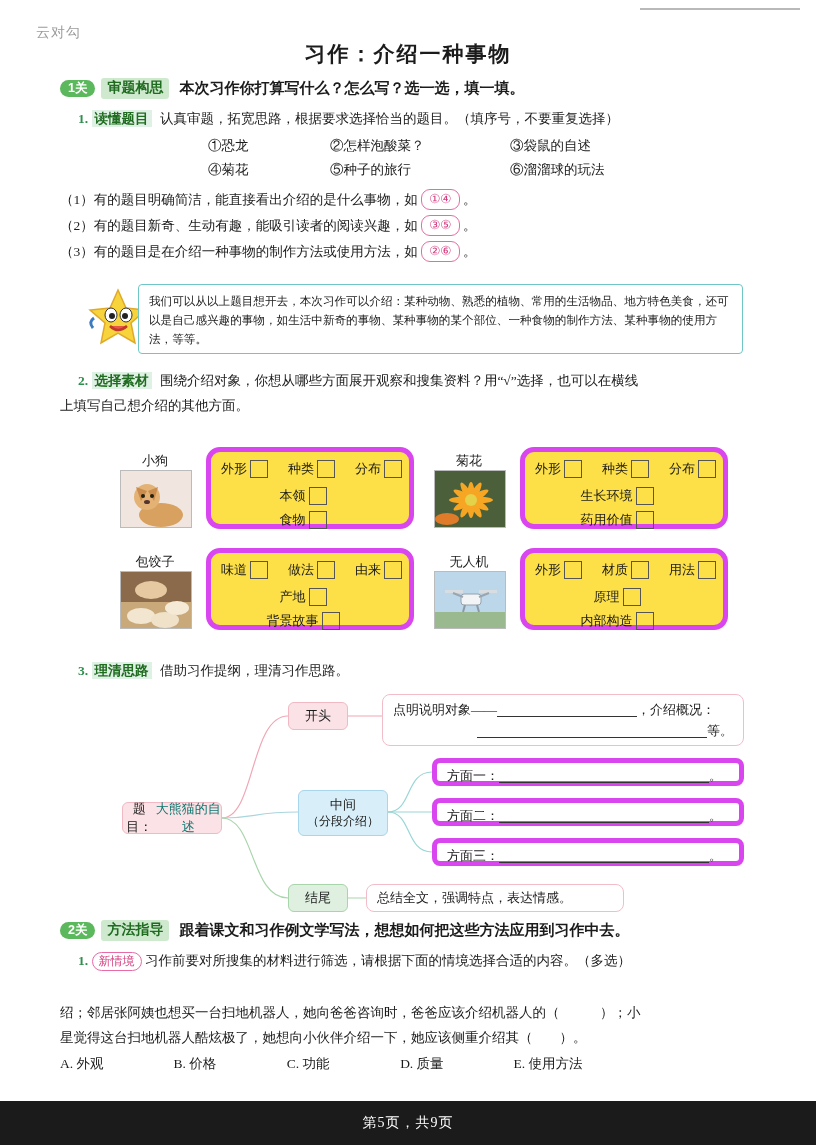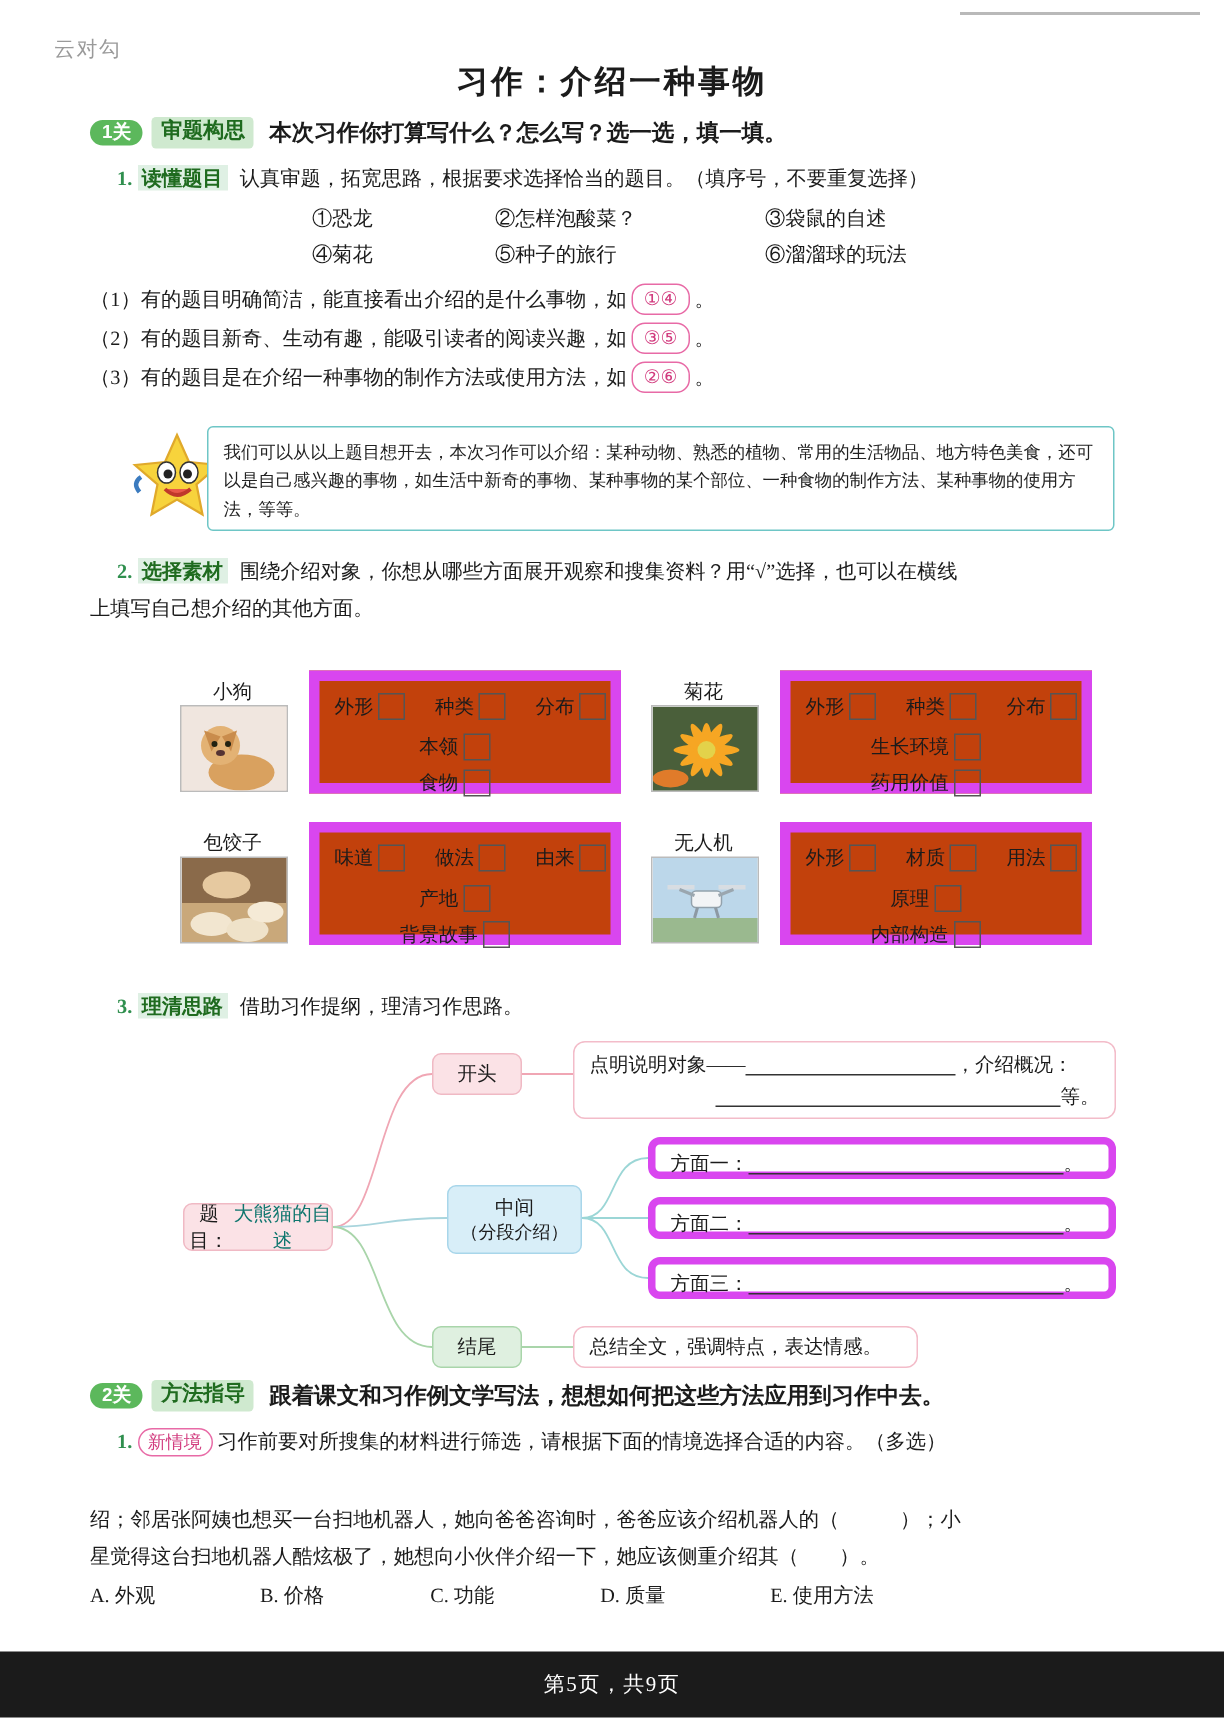--- a/index.html
+++ b/index.html
@@ -53,21 +53,21 @@
   }
   .star{
     position:absolute;left:88px;top:288px;width:60px;height:62px;
   }
   
   .thumb{
     position:absolute;border:1px solid #bbb;box-sizing:border-box;overflow:hidden;
   }
   .thumb-label{position:absolute;font-size:13px;text-align:center;}
   .optbox{
-    position:absolute;border:7px solid #d946ef;border-radius:0;background:#c2410c;
+    position:absolute;border:5px solid #d946ef;border-radius:14px;background:#fde047;
     box-sizing:border-box;padding:8px 10px;font-size:13px;
   }
   .optrow{display:flex;align-items:center;gap:6px;margin-bottom:9px;white-space:nowrap;}
   .optrow:last-child{margin-bottom:0;flex-direction:column;}
   .opt{display:inline-flex;align-items:center;gap:3px;margin-right:14px;}
   .sqr{display:inline-block;width:16px;height:16px;border:1px solid #555;}
   
   .node{
     position:absolute;box-sizing:border-box;display:flex;align-items:center;
     justify-content:center;text-align:center;font-size:13px;border-radius:6px;
@@ -361,21 +361,21 @@
     <span>方面一：</span><span class="ul" style="width:210px;"></span><span>。</span>
   </div>
   <div class="bubble bubble-teal" style="left:432px;top:798px;width:312px;height:28px;padding:4px 10px;">
     <span>方面二：</span><span class="ul" style="width:210px;"></span><span>。</span>
   </div>
   <div class="bubble bubble-teal" style="left:432px;top:838px;width:312px;height:28px;padding:4px 10px;">
     <span>方面三：</span><span class="ul" style="width:210px;"></span><span>。</span>
   </div>
 
   <div class="node node-green" style="left:288px;top:884px;width:60px;height:28px;">结尾</div>
-  <div class="bubble" style="left:382px;top:884px;width:230px;height:28px;padding:4px 10px;border-color:#f3bcc9;">总结全文，强调特点，表达情感。</div>
+  <div class="bubble" style="left:366px;top:884px;width:258px;height:28px;padding:4px 10px;border-color:#f3bcc9;">总结全文，强调特点，表达情感。</div>
 
   <div class="sec" style="left:60px;top:920px;">
     <span class="num">2关</span>
     <span class="tag">方法指导</span>
     <span class="txt">跟着课文和习作例文学写法，想想如何把这些方法应用到习作中去。</span>
   </div>
 
   <div class="step" style="left:78px;top:952px;">
     <span class="no">1.</span>
     <span class="new">新情境</span>

